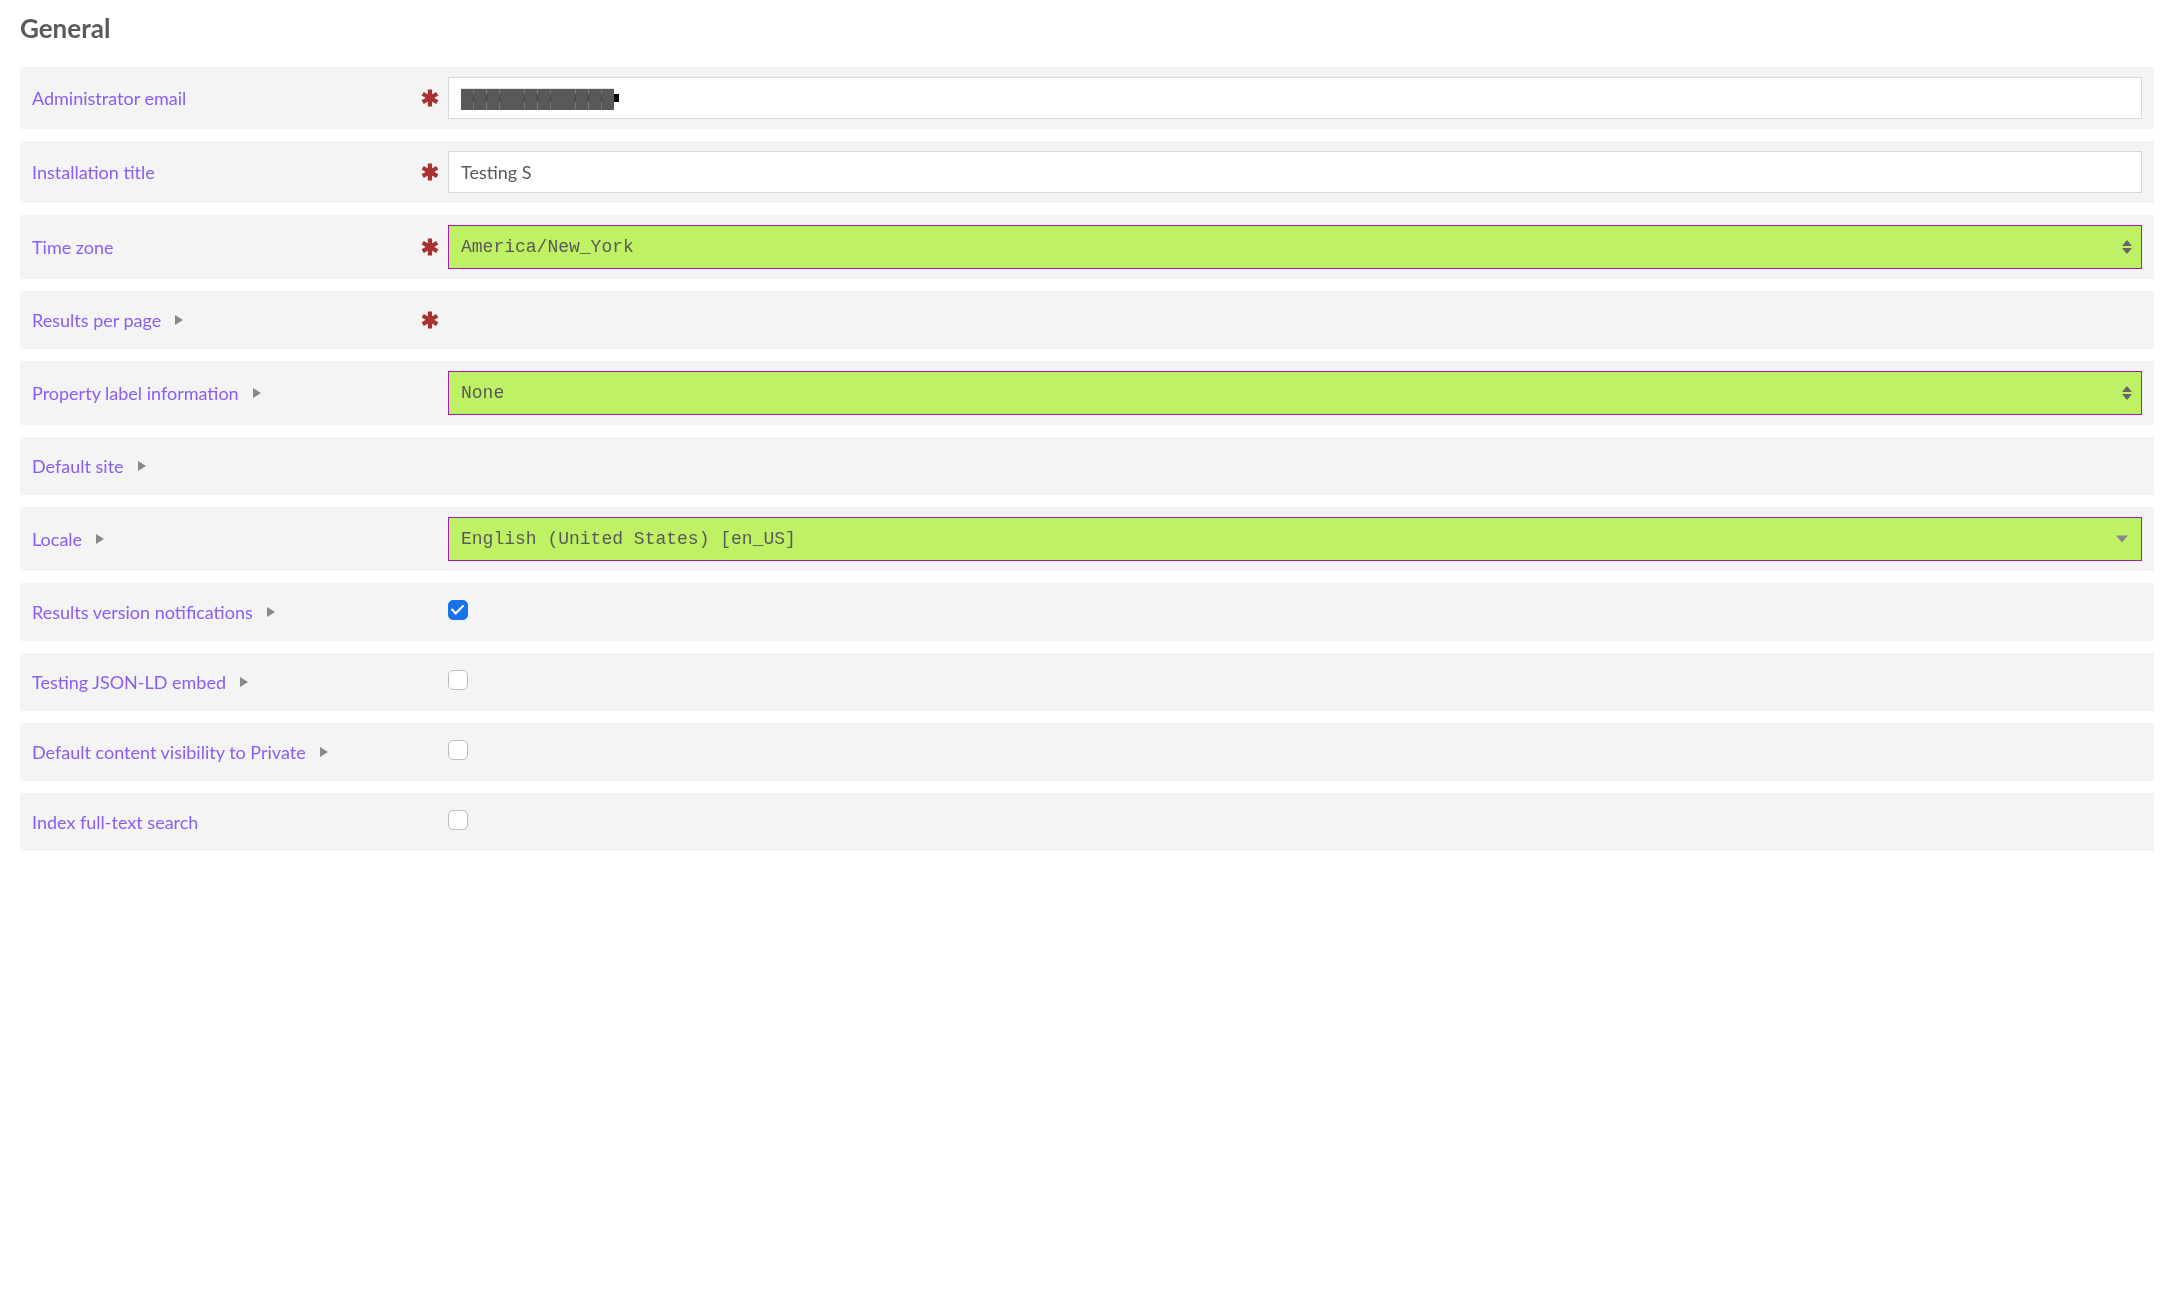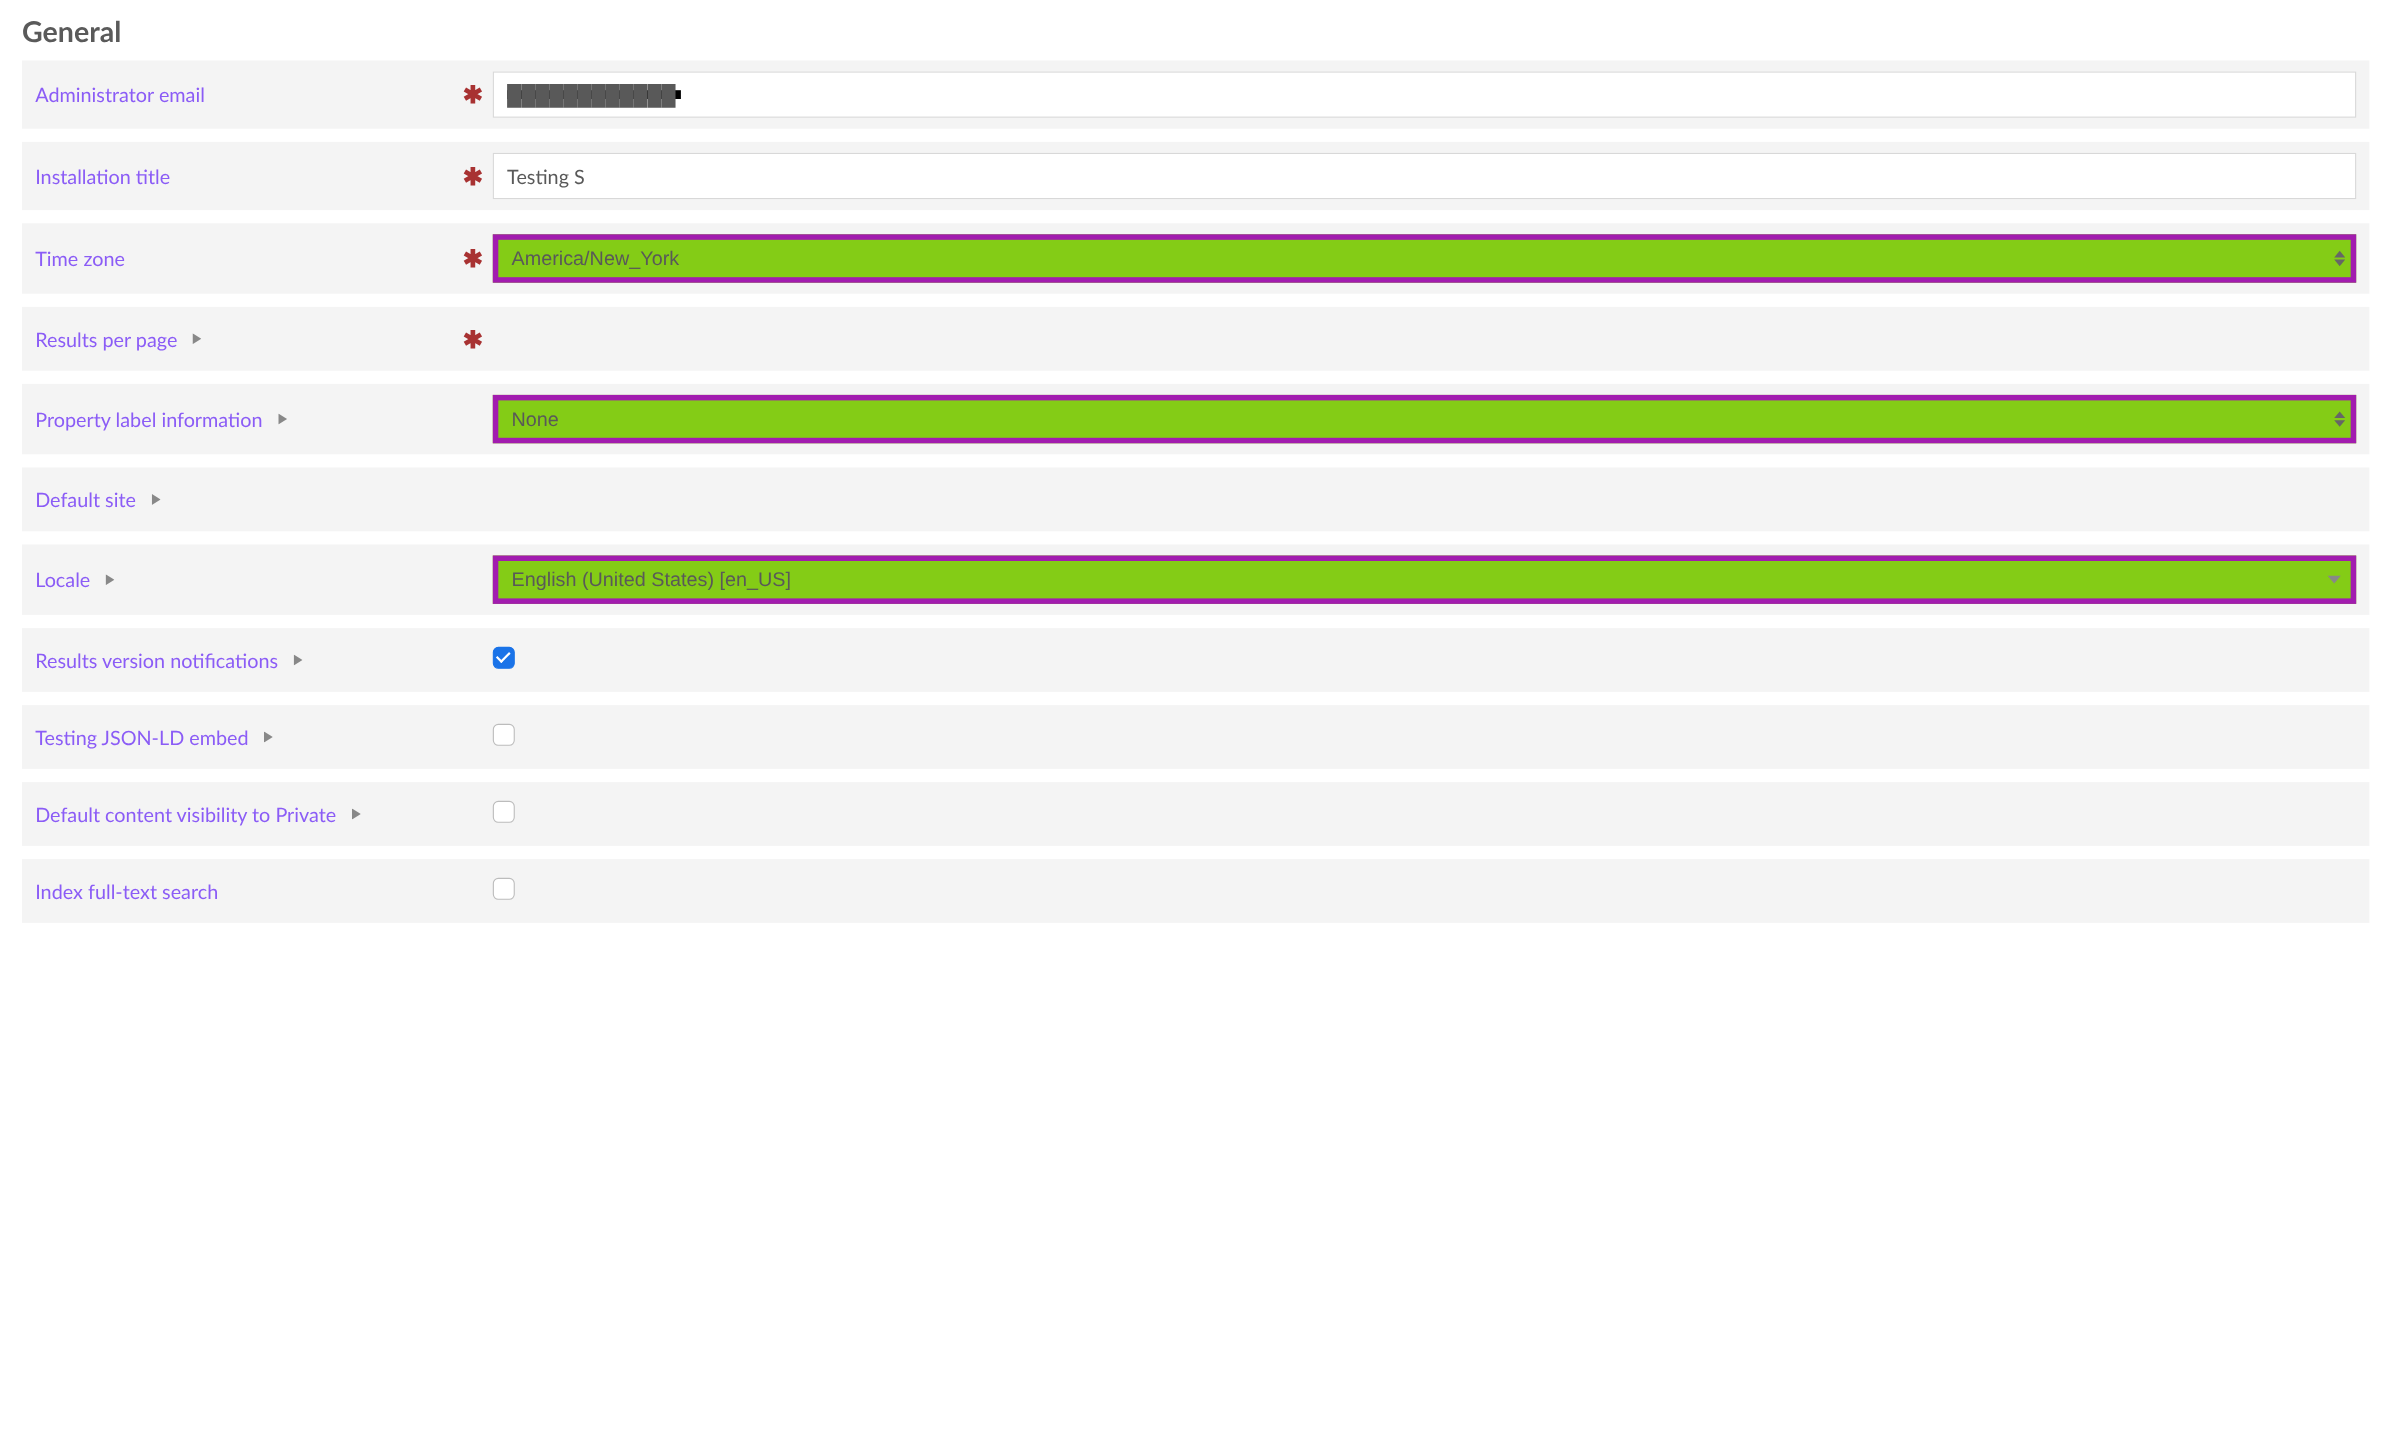--- a/index.html
+++ b/index.html
@@ -7,21 +7,21 @@
     font-family: "Lato", "Helvetica Neue", Arial, sans-serif;
     background: #fff;
     color: #5b5b5b;
     padding: 12px 20px 20px 20px;
     font-size: 18px;
   }
   h2.section-title {
     font-size: 26px;
     font-weight: 700;
     color: #5a5a5a;
-    margin: 0 0 11px 0;
+    margin: 0 0 23px 0;
   }
   .field-row {
     display: flex;
     align-items: center;
     background: #f4f4f4;
     padding: 10px 12px;
     min-height: 58px;
     margin-bottom: 12px;
   }
   .field-label-cell {
@@ -69,29 +69,29 @@
     background-size: 158px 8px;
     background-position: 12px 50%;
   }
   .select-wrap {
     position: relative;
     width: 100%;
   }
   .select-display {
     width: 100%;
     height: 44px;
-    border: 5px solid #a21caf;
-    background: #84cc16;
+    border: 1px solid #a21caf;
+    background: #bef264;
     padding: 0 40px 0 12px;
     font-size: 18px;
     color: #595959;
     display: flex;
     align-items: center;
     cursor: pointer;
-    font-family: Liberation Sans, sans-serif;
+    font-family: Liberation Mono, monospace;
   }
   .select-arrows {
     position: absolute;
     right: 10px;
     top: 50%;
     transform: translateY(-50%);
     display: flex;
     flex-direction: column;
     gap: 2px;
     pointer-events: none;

